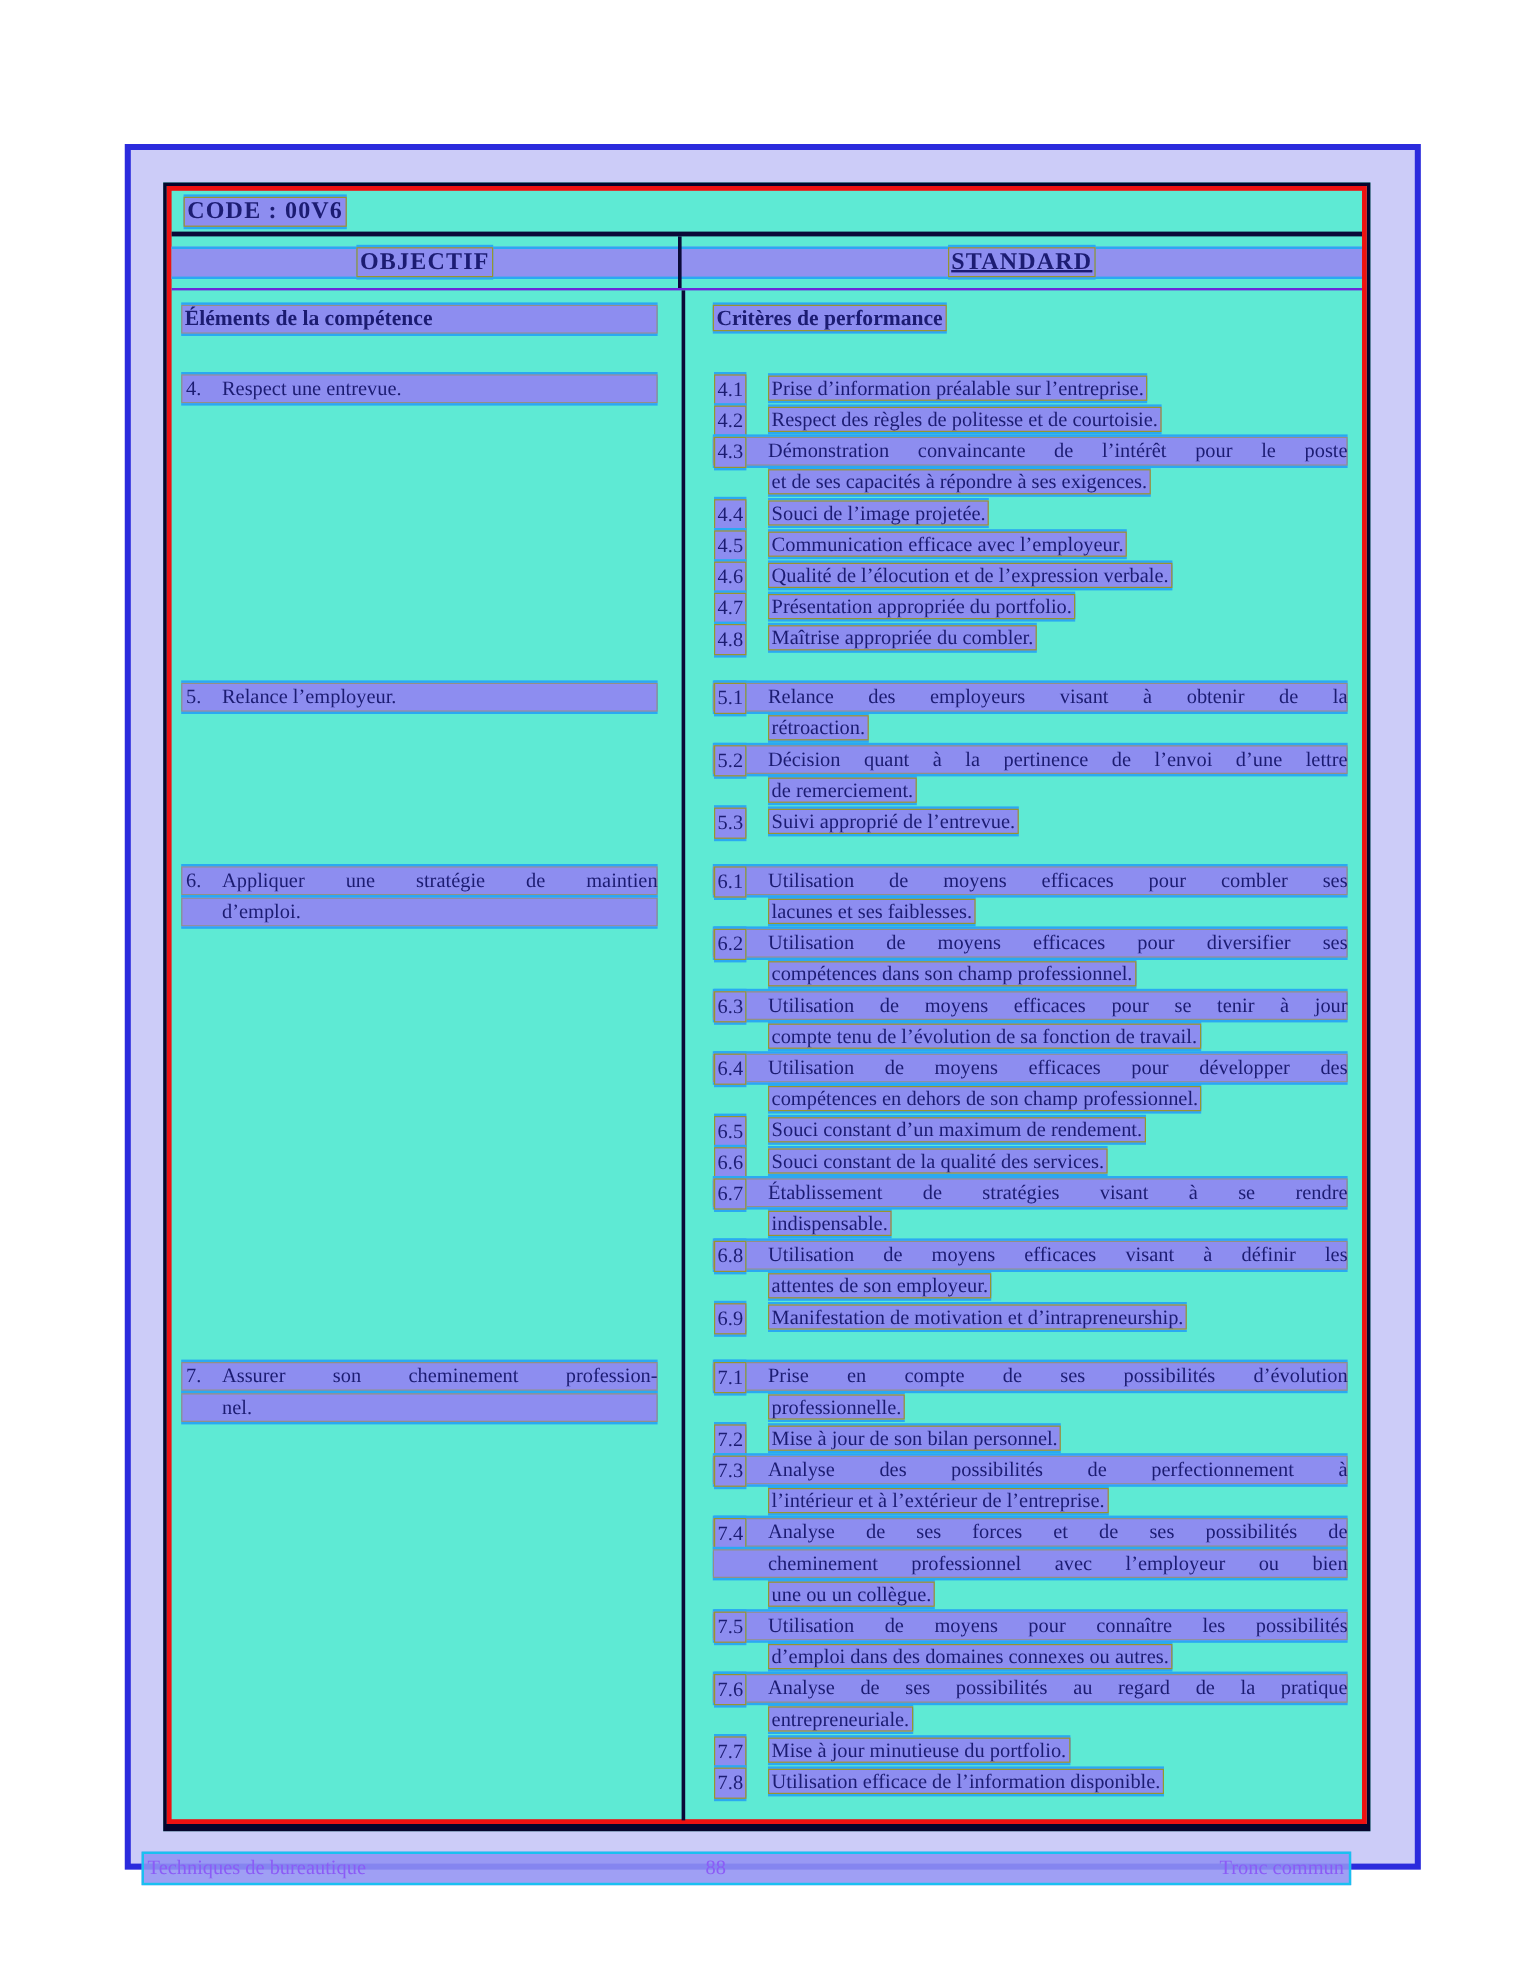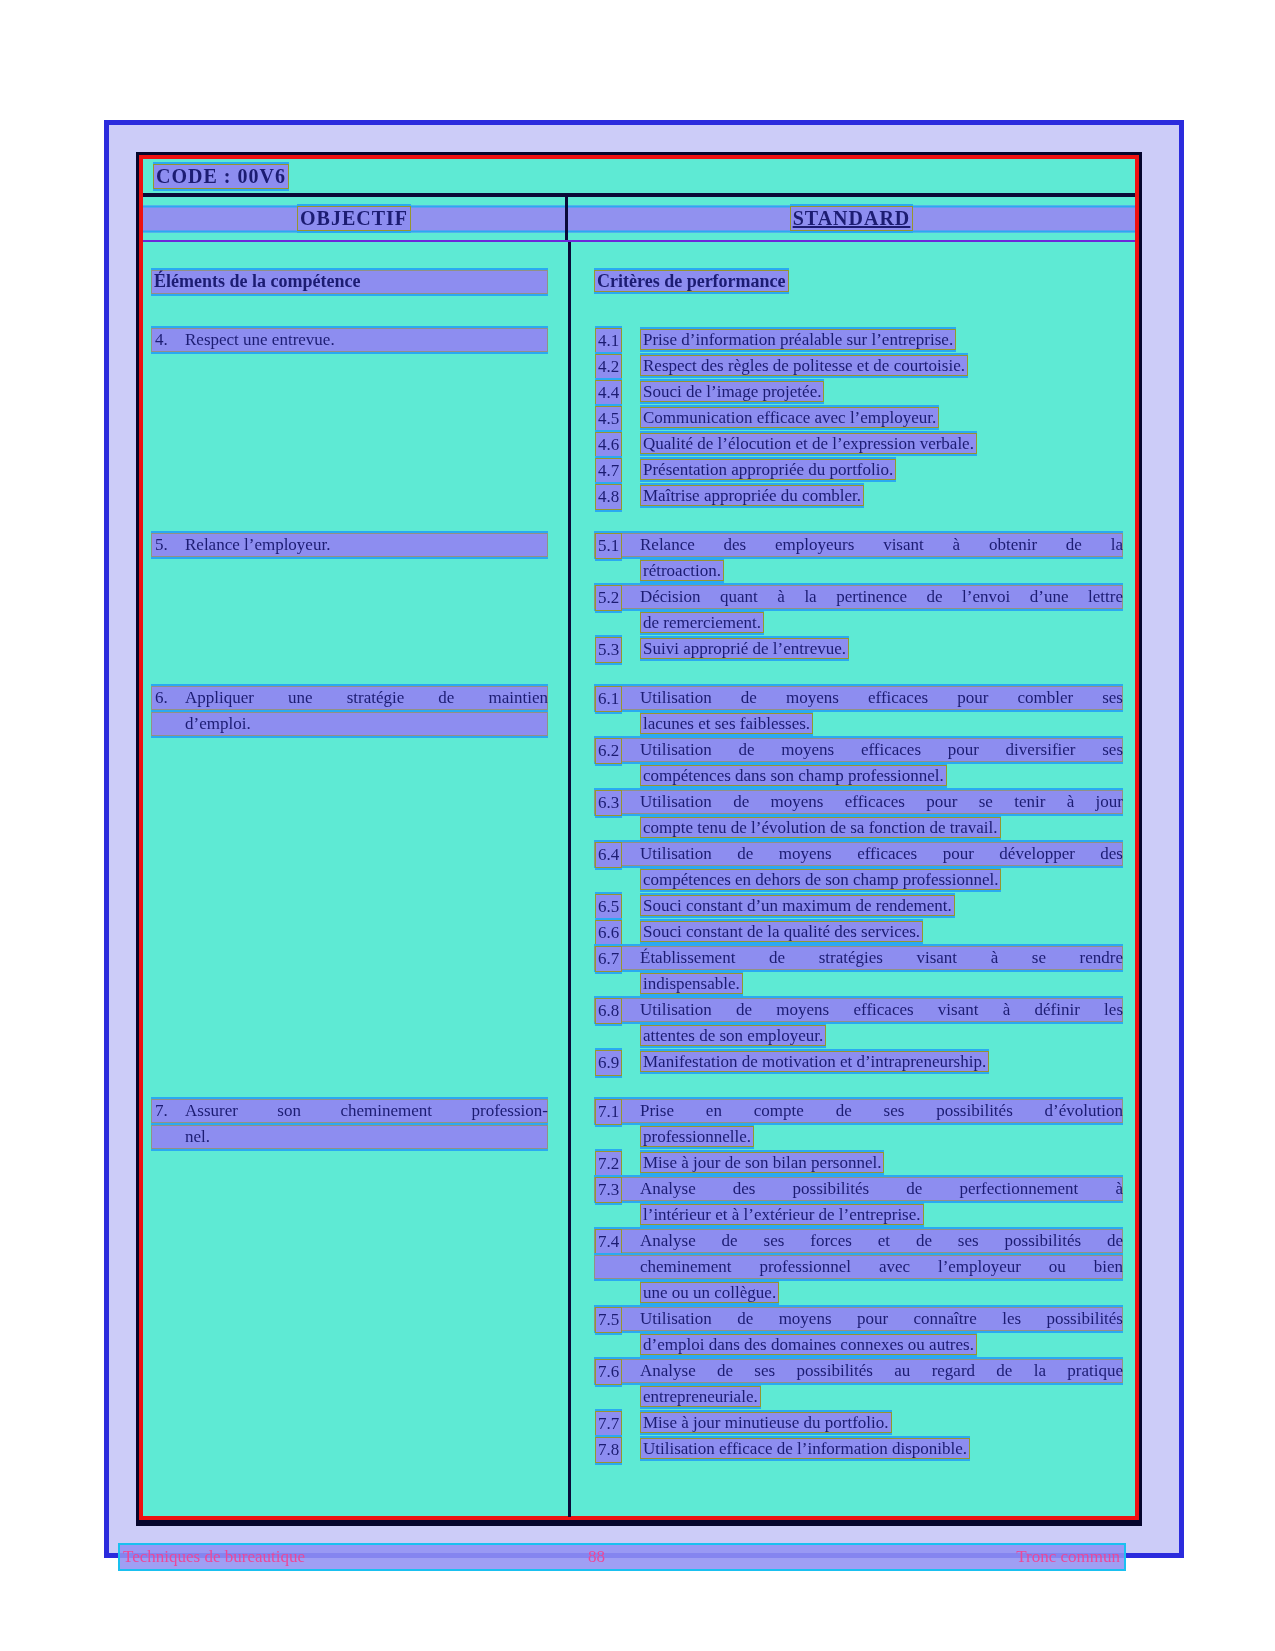--- a/index.html
+++ b/index.html
@@ -30,21 +30,21 @@
   .hdr-left  { width:425px; border-right:3px solid #0a0a38; }
   .hdr-right { flex:1;text-decoration:underline; }
   .hdr-text { font-size:20px; font-weight:bold; letter-spacing:1px; }
 
   .body { position:relative; height:1275px; font-size:17px; line-height:23.5px; }
   .divider { position:absolute; left:425px; top:0; bottom:0; width:3px; background:#0a0a38; }
 
   .sec, .subhead-row { display:flex; }
   .sec-left  { width:425px; flex:none; padding:0 20px 0 8px; }
   .sec-right { flex:1; padding:0 12px 0 10px;margin-left:16px; }
-  .subhead-row { padding-top:28px; margin-bottom:32px; }
+  .subhead-row { padding-top:12px; margin-bottom:32px; }
   .bold { font-weight:bold; font-size:18px; }
 
   
   .hl {
     background:#8d8df0; border:1px solid #96962e; padding:0 2px;
     box-shadow:0 -2px 0 #2aa9f2, 0 2px 0 #2aa9f2;
     box-decoration-break:clone; -webkit-box-decoration-break:clone;
   }
   
   .band {
@@ -59,21 +59,21 @@
 
   .ln { position:relative; padding-left:46px; min-height:24px; text-align:justify; margin-bottom:2px; }
   .ln.stretch { text-align-last:justify; }
   .cnum { position:absolute; left:1px; top:0; }
 
   #sections-host .sec { margin-top:23px; }
 
   .footer {
     position:absolute; left:118px; top:1543px; width:1008px; height:28px;
     background:rgba(146,146,242,.88); border:2px solid #1ac0f0;
-    display:flex; align-items:center; font-size:17px; color:#ec4899;
+    display:flex; align-items:center; font-size:17px; color:#8b5cf6;
   }
   .f-left { margin-left:3px; }
   .f-center { position:absolute; left:468px; }
   .f-right { margin-left:auto; margin-right:4px; }
 </style>
 </head>
 <body>
 
 <div class="page">
   <div class="sheet">
@@ -114,20 +114,24 @@
                   <div class="oln band final"><span class="onum">4.</span><span>Respect une entrevue.</span></div>
                 </div>
                 <div class="sec-right">
                   <div class="crit">
                     <div class="ln final"><span class="cnum hl">4.1</span><span class="hl">Prise d’information préalable sur l’entreprise.</span></div>
                   </div>
                   <div class="crit">
                     <div class="ln final"><span class="cnum hl">4.2</span><span class="hl">Respect des règles de politesse et de courtoisie.</span></div>
                   </div>
                   <div class="crit">
+                    <div class="ln stretch band"><span class="cnum hl">4.3</span><span>Démonstration convaincante de l’intérêt pour le poste</span></div>
+                    <div class="ln final"><span class="hl">et de ses capacités à répondre à ses exigences.</span></div>
+                  </div>
+                  <div class="crit">
                     <div class="ln final"><span class="cnum hl">4.4</span><span class="hl">Souci de l’image projetée.</span></div>
                   </div>
                   <div class="crit">
                     <div class="ln final"><span class="cnum hl">4.5</span><span class="hl">Communication efficace avec l’employeur.</span></div>
                   </div>
                   <div class="crit">
                     <div class="ln final"><span class="cnum hl">4.6</span><span class="hl">Qualité de l’élocution et de l’expression verbale.</span></div>
                   </div>
                   <div class="crit">
                     <div class="ln final"><span class="cnum hl">4.7</span><span class="hl">Présentation appropriée du portfolio.</span></div>

